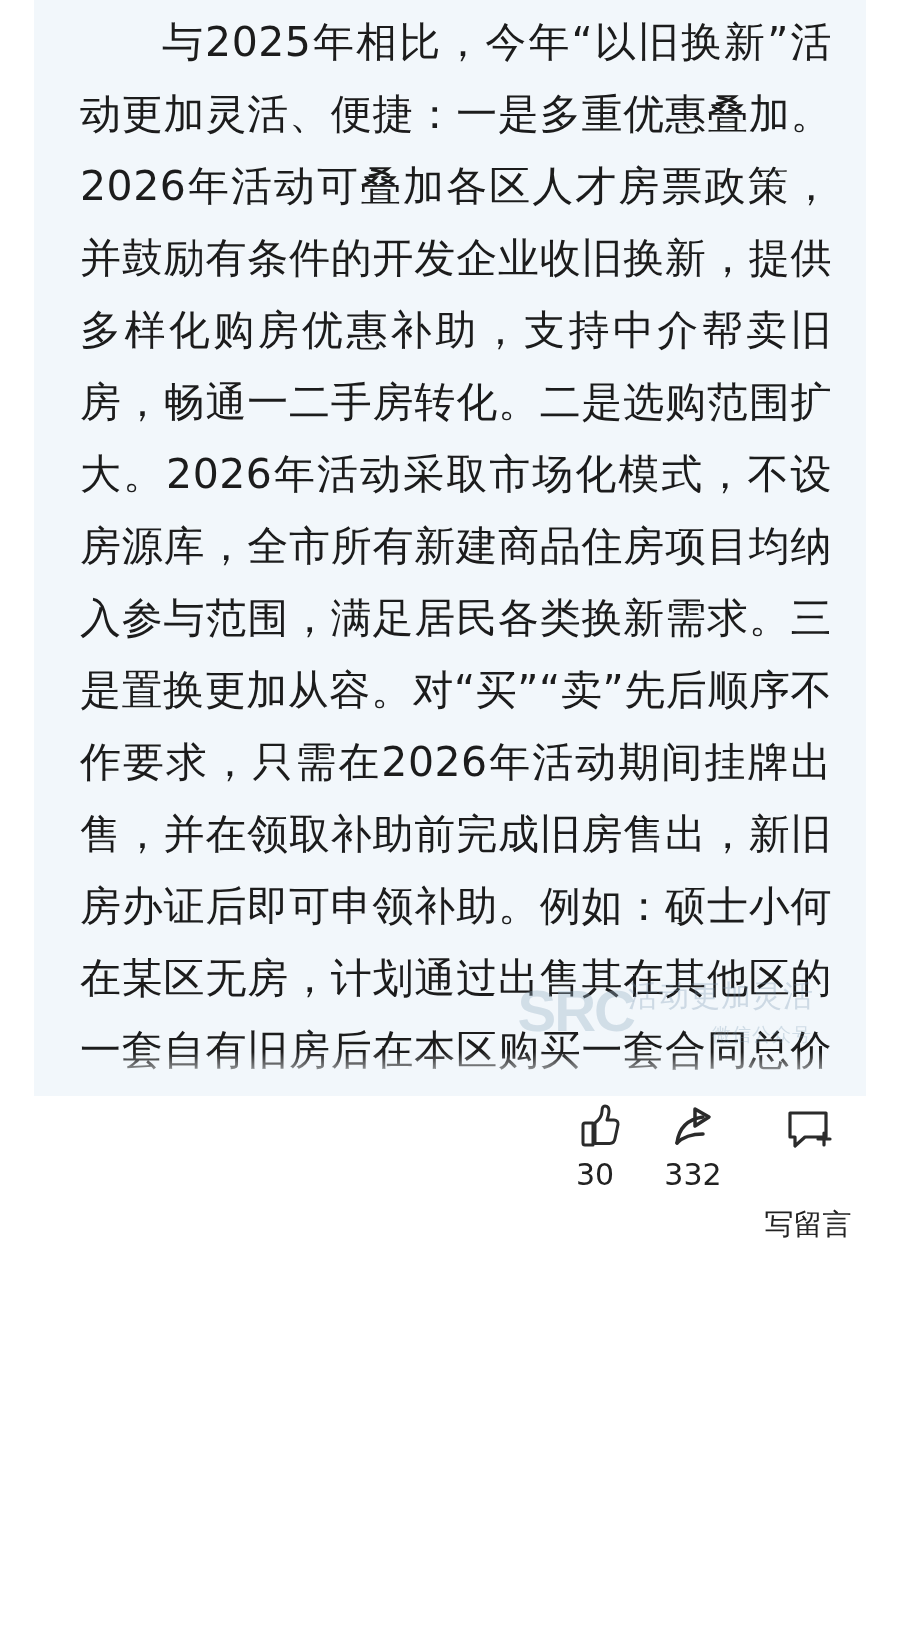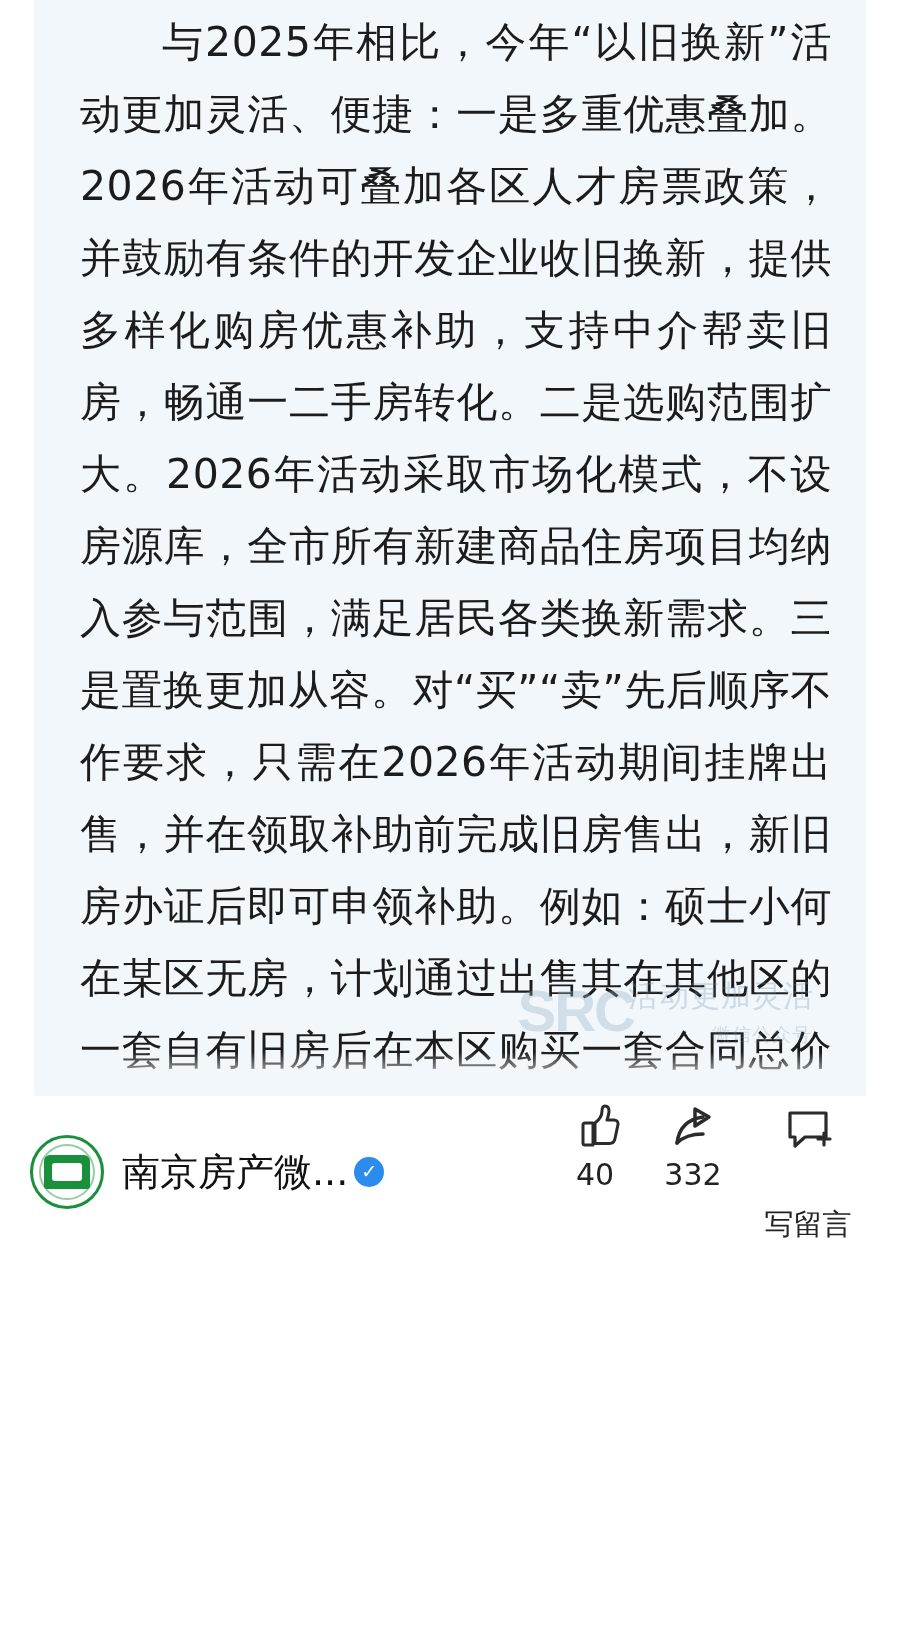--- a/index.html
+++ b/index.html
@@ -231,39 +231,31 @@
       <div class="watermark wm-logo">SRC</div>
       <div class="watermark wm-main">活动更加灵活</div>
       <div class="watermark wm-sub">微信公众号</div>
 
       <div class="fade-bottom"></div>
     </div>
   </div>
 
   <div class="bottom-bar">
 
-    <div class="account">
-      <div class="avatar">
-        <div class="av-arc"></div>
-        <div class="av-inner"></div>
-      </div>
-      <div class="account-name">南京房产微...</div>
-      <div class="verified">✓</div>
-    </div>
 
     <div class="actions">
 
       <div class="action">
         <div class="glyph">
           <svg width="52" height="52" viewBox="0 0 52 52">
             <path d="M16 22 h8 v22 h-8 a2 2 0 0 1 -2 -2 v-18 a2 2 0 0 1 2 -2 z" fill="none" stroke="#2b2b2b" stroke-width="3" stroke-linejoin="round"></path>
             <path d="M26 22 c4 -3 7 -7 7 -12 c0 -3 1 -5 3 -5 c2.5 0 4 2 4 5 c0 3 -1 6 -2 9 h7 c2.5 0 4.5 2 4 4.5 l-3 14 c-0.5 3 -2.5 5 -5.5 5 H26 z" fill="none" stroke="#2b2b2b" stroke-width="3" stroke-linejoin="round"></path>
           </svg>
         </div>
-        <div class="count">40</div>
+        <div class="count">30</div>
       </div>
 
       <div class="action">
         <div class="glyph">
           <svg width="52" height="52" viewBox="0 0 52 52">
             <path d="M10 42 C12 26 22 18 36 16" fill="none" stroke="#2b2b2b" stroke-width="3.5" stroke-linecap="round"></path>
             <path d="M28 8 L42 16 L28 25 Z" fill="none" stroke="#2b2b2b" stroke-width="3.5" stroke-linejoin="round"></path>
             <path d="M10 42 C16 36 26 33 36 33" fill="none" stroke="#2b2b2b" stroke-width="3.5" stroke-linecap="round"></path>
           </svg>
         </div>

